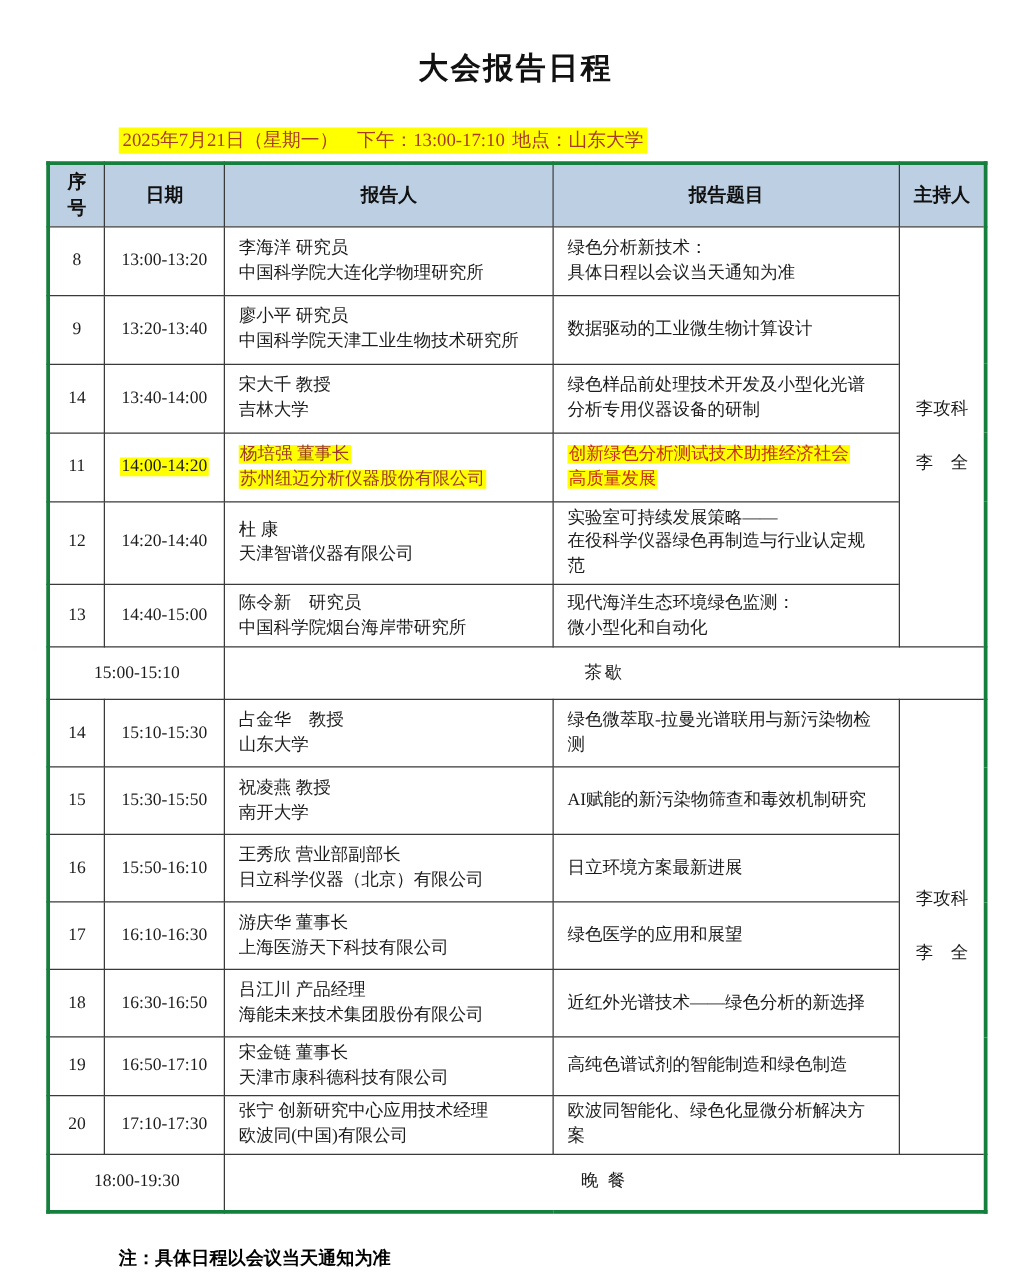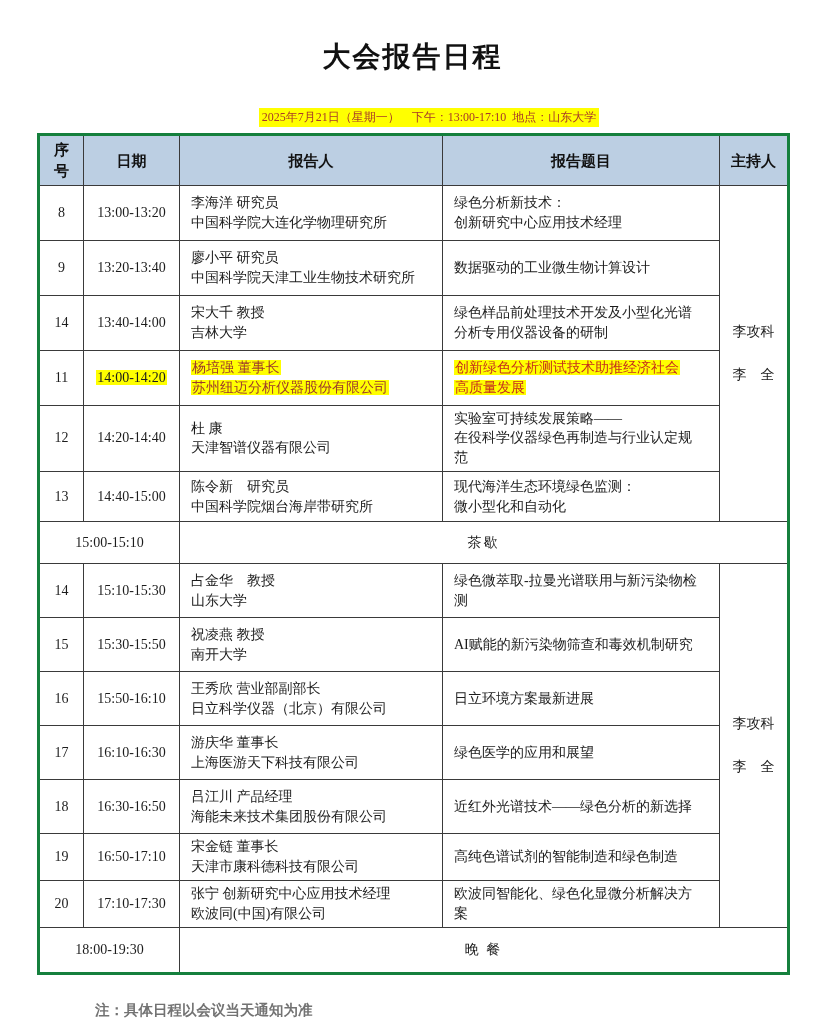--- a/index.html
+++ b/index.html
@@ -5,26 +5,26 @@
   html,body{margin:0;padding:0;background:#ffffff;}
   body{
     width:825px;height:1024px;position:relative;
     font-family:"Liberation Serif","DejaVu Serif",serif;
     color:#1c1c1c;
   }
   .page{width:825px;height:1024px;overflow:hidden;}
   .doc-title{
     text-align:center;margin:38px 0 0 0;
     font-family:"Liberation Sans","DejaVu Sans",sans-serif;
-    font-size:28px;font-weight:bold;color:#111;letter-spacing:2px;
+    font-size:24px;font-weight:bold;color:#111;letter-spacing:2px;
   }
   .info-line{
-    display:flex;justify-content:center;align-items:flex-end;
+    display:flex;justify-content:flex-start;align-items:flex-end;
     margin:32px 38px 6px 38px;padding-left:57px;padding-right:24px;
-    font-size:12px;
+    font-size:15px;
   }
   .hl-yellow{background:#ffff00;}
   .info-date,.info-loc{color:#a83a28;padding:1px 3px;}
   table.schedule{
     border-collapse:collapse;table-layout:fixed;
     width:750px;margin:4px 0 0 37px;
     border:3px solid #15803d;
   }
   .schedule td,.schedule th{
     border:1px solid #3a3a3a;
@@ -45,21 +45,21 @@
   tr.h55{height:55px;} tr.h60{height:60px;} tr.h50{height:50px;}
   tr.h54{height:54px;} tr.h46{height:46px;} tr.h42{height:42px;}
   .hl{background:#ffff00;padding:0 1px;}
   .hl-dark{color:#9c3a2c;}
   .hl-red{color:#c52e1d;}
   td.c-break-time{text-align:center;}
   td.c-break-label{text-align:center;letter-spacing:2px;}
   .footer-note{
     margin:26px 0 0 95px;
     font-family:"Liberation Sans","DejaVu Sans",sans-serif;
-    font-weight:bold;font-size:14.5px;color:#737373;
+    font-weight:bold;font-size:14.5px;color:#000000;
   }
 </style>
 </head>
 <body>
 
 <div class="page">
 
   <div class="doc-title">大会报告日程</div>
 
   <div class="info-line">
@@ -86,21 +86,21 @@
 
       <tr class="h55">
         <td class="c-no">8</td>
         <td class="c-time">13:00-13:20</td>
         <td class="c-speaker">
           <div>李海洋 研究员</div>
           <div>中国科学院大连化学物理研究所</div>
         </td>
         <td class="c-topic">
           <div>绿色分析新技术：</div>
-          <div>创新研究中心应用技术经理</div>
+          <div>具体日程以会议当天通知为准</div>
         </td>
         <td class="c-host" rowspan="6">
           <div class="host-line1">李攻科</div>
           <div>李　全</div>
         </td>
       </tr>
 
       <tr class="h55">
         <td class="c-no">9</td>
         <td class="c-time">13:20-13:40</td>

